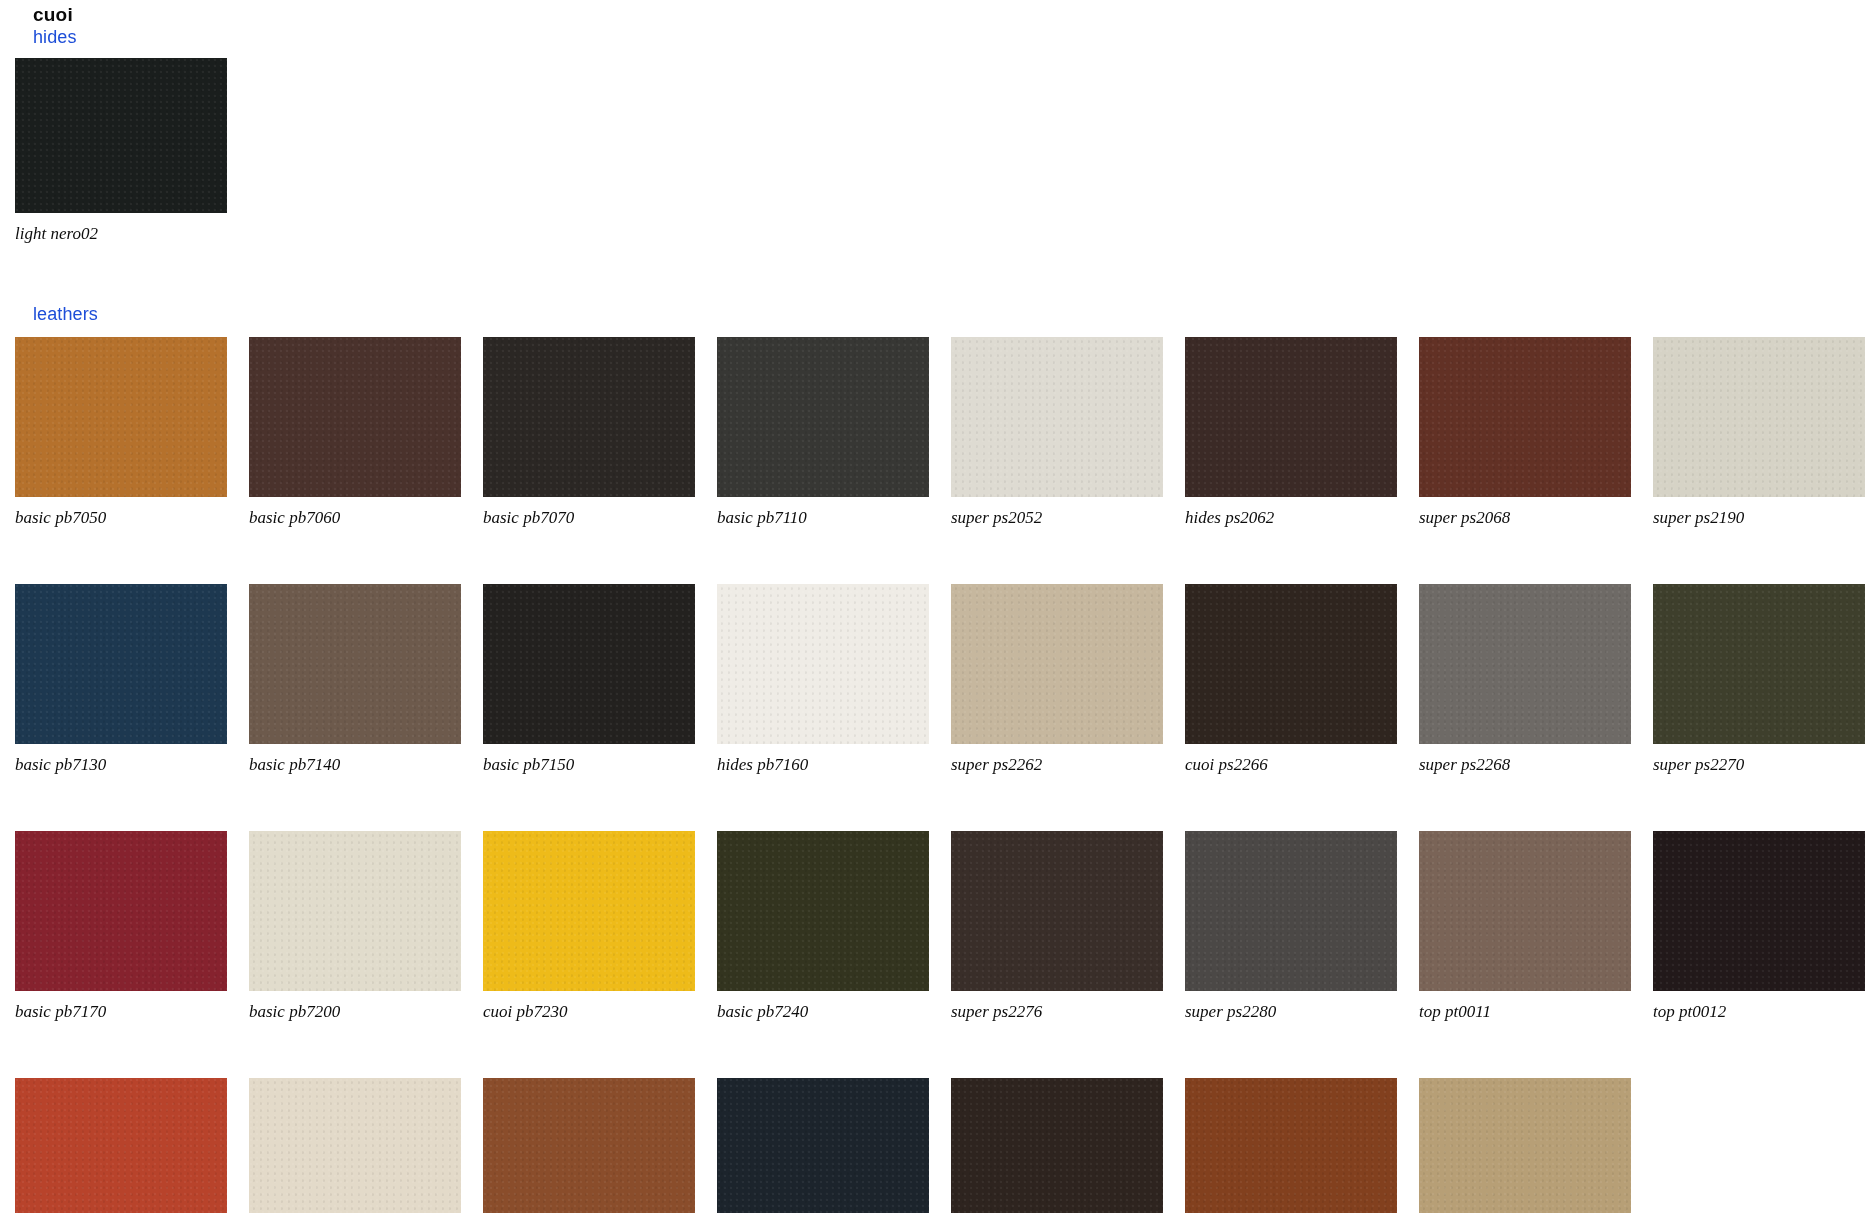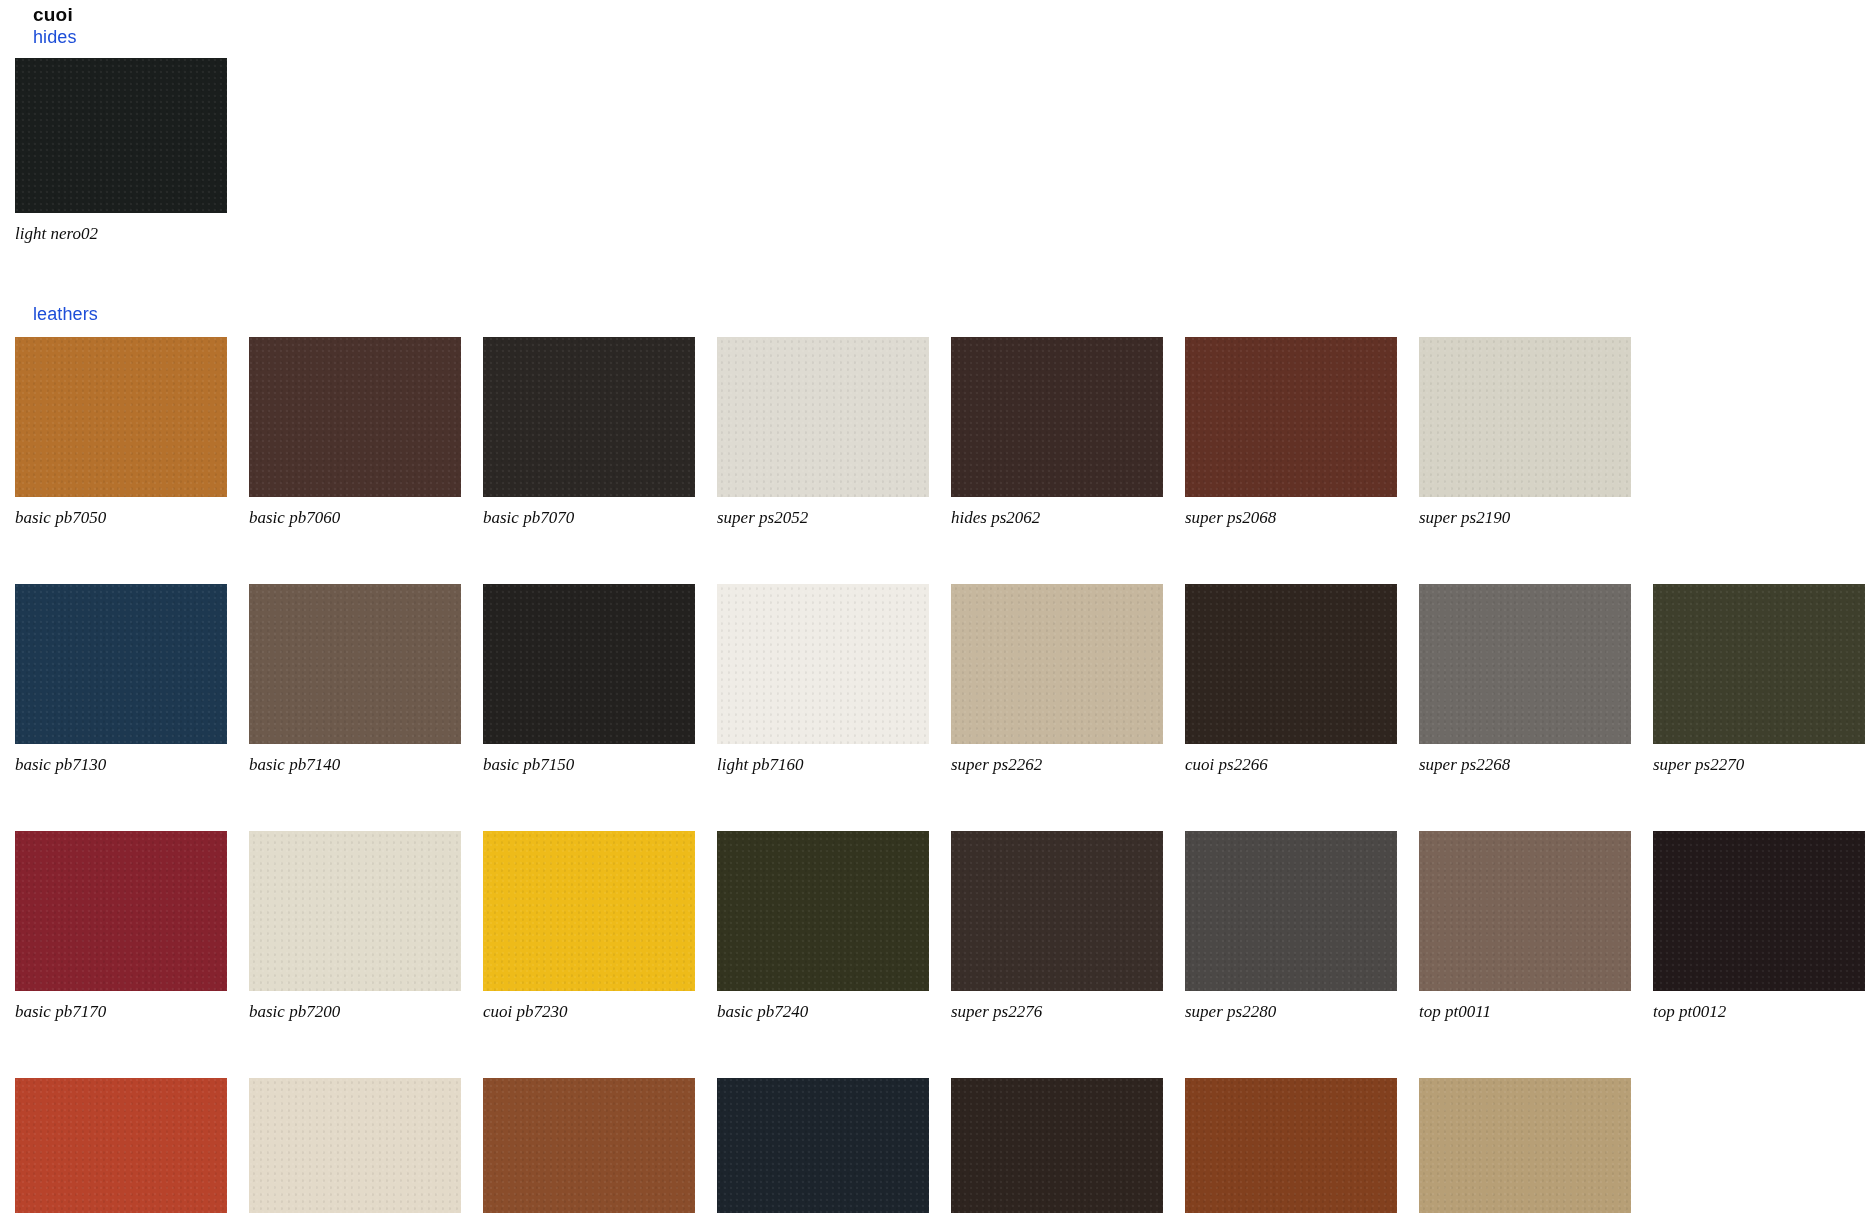--- a/index.html
+++ b/index.html
@@ -145,20 +145,24 @@
       </div>
       <div class="swatch-cell">
         <span class="swatch-chip" style="background-color: rgb(74, 50, 44);"></span>
         <span class="swatch-label">basic pb7060</span>
       </div>
       <div class="swatch-cell">
         <span class="swatch-chip" style="background-color: rgb(43, 39, 36);"></span>
         <span class="swatch-label">basic pb7070</span>
       </div>
       <div class="swatch-cell">
+        <span class="swatch-chip" style="background-color: rgb(55, 55, 52);"></span>
+        <span class="swatch-label">basic pb7110</span>
+      </div>
+      <div class="swatch-cell">
         <span class="swatch-chip" style="background-color: rgb(222, 219, 210);"></span>
         <span class="swatch-label">super ps2052</span>
       </div>
       <div class="swatch-cell">
         <span class="swatch-chip" style="background-color: rgb(59, 42, 38);"></span>
         <span class="swatch-label">hides ps2062</span>
       </div>
       <div class="swatch-cell">
         <span class="swatch-chip" style="background-color: rgb(98, 49, 37);"></span>
         <span class="swatch-label">super ps2068</span>
@@ -177,21 +181,21 @@
       <div class="swatch-cell">
         <span class="swatch-chip" style="background-color: rgb(109, 90, 76);"></span>
         <span class="swatch-label">basic pb7140</span>
       </div>
       <div class="swatch-cell">
         <span class="swatch-chip" style="background-color: rgb(35, 33, 31);"></span>
         <span class="swatch-label">basic pb7150</span>
       </div>
       <div class="swatch-cell">
         <span class="swatch-chip" style="background-color: rgb(239, 236, 230);"></span>
-        <span class="swatch-label">light pb7160</span>
+        <span class="swatch-label">hides pb7160</span>
       </div>
       <div class="swatch-cell">
         <span class="swatch-chip" style="background-color: rgb(198, 183, 158);"></span>
         <span class="swatch-label">super ps2262</span>
       </div>
       <div class="swatch-cell">
         <span class="swatch-chip" style="background-color: rgb(47, 37, 31);"></span>
         <span class="swatch-label">cuoi ps2266</span>
       </div>
       <div class="swatch-cell">

